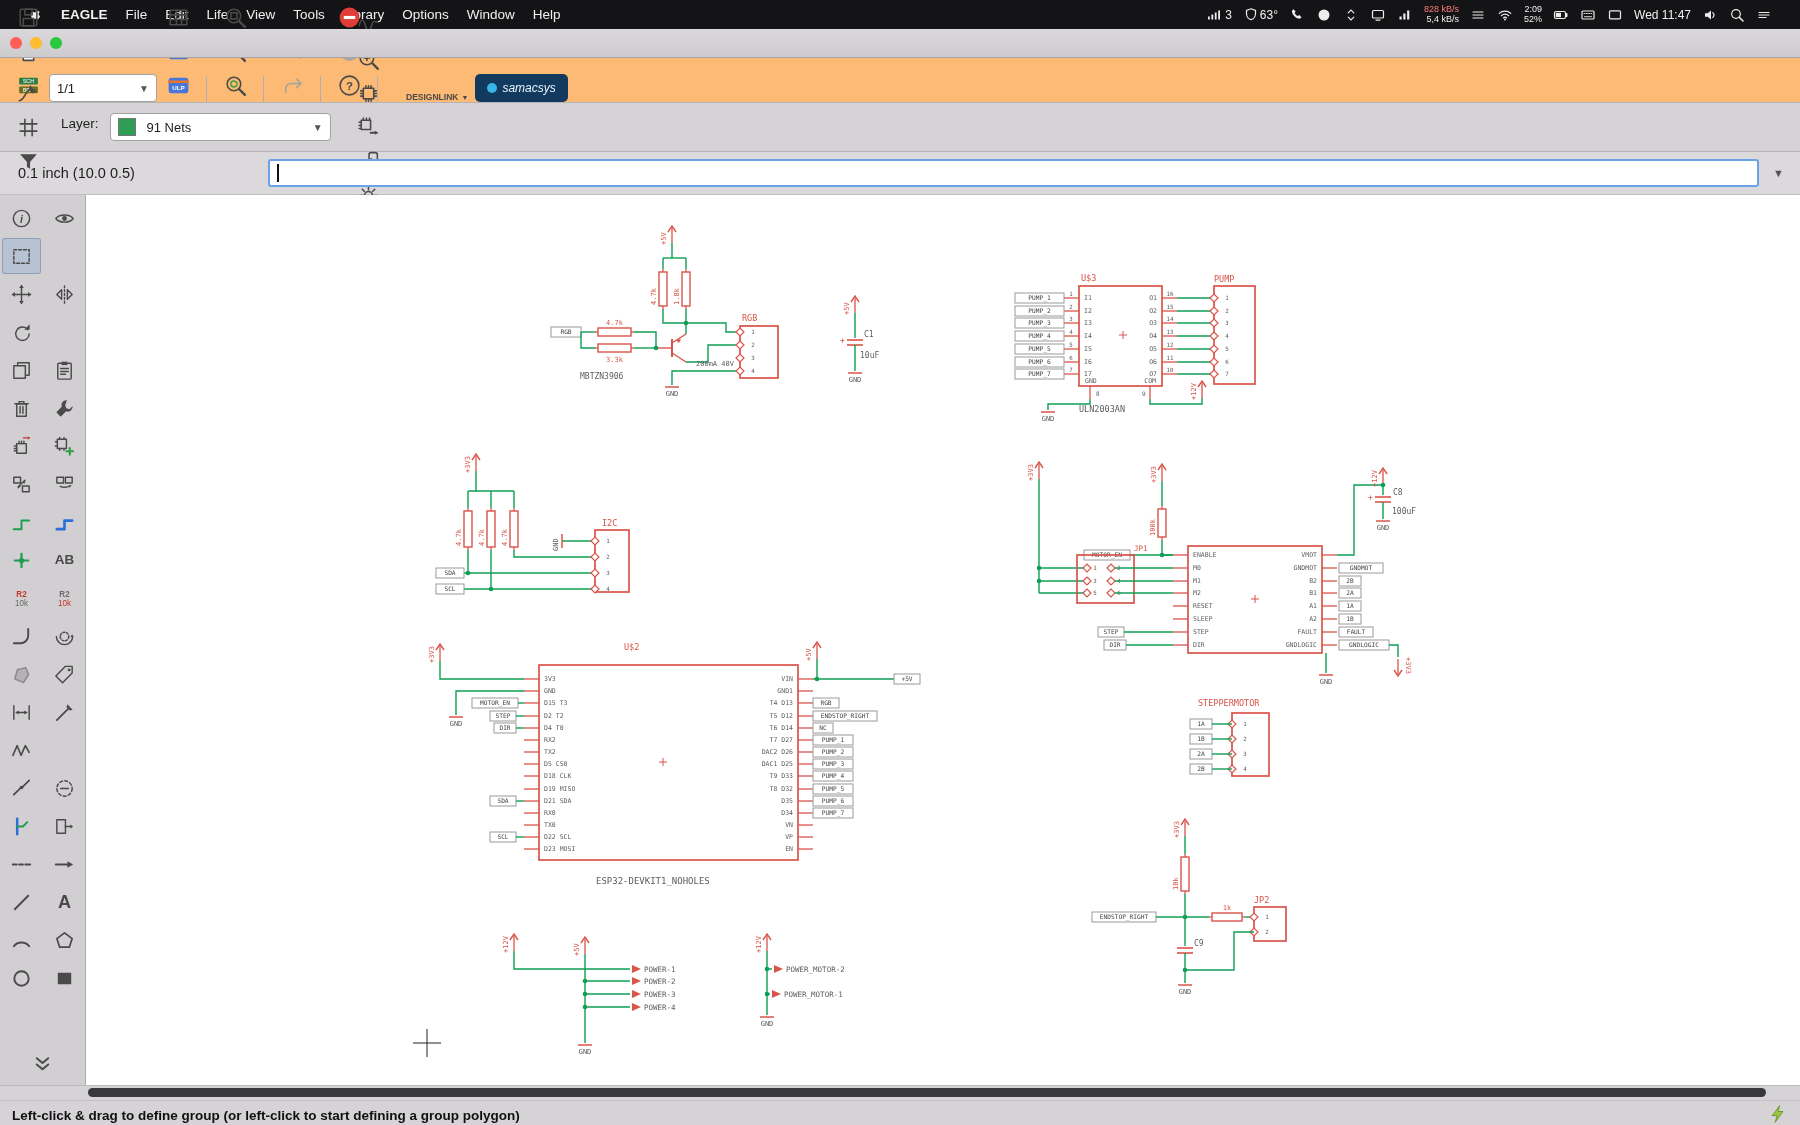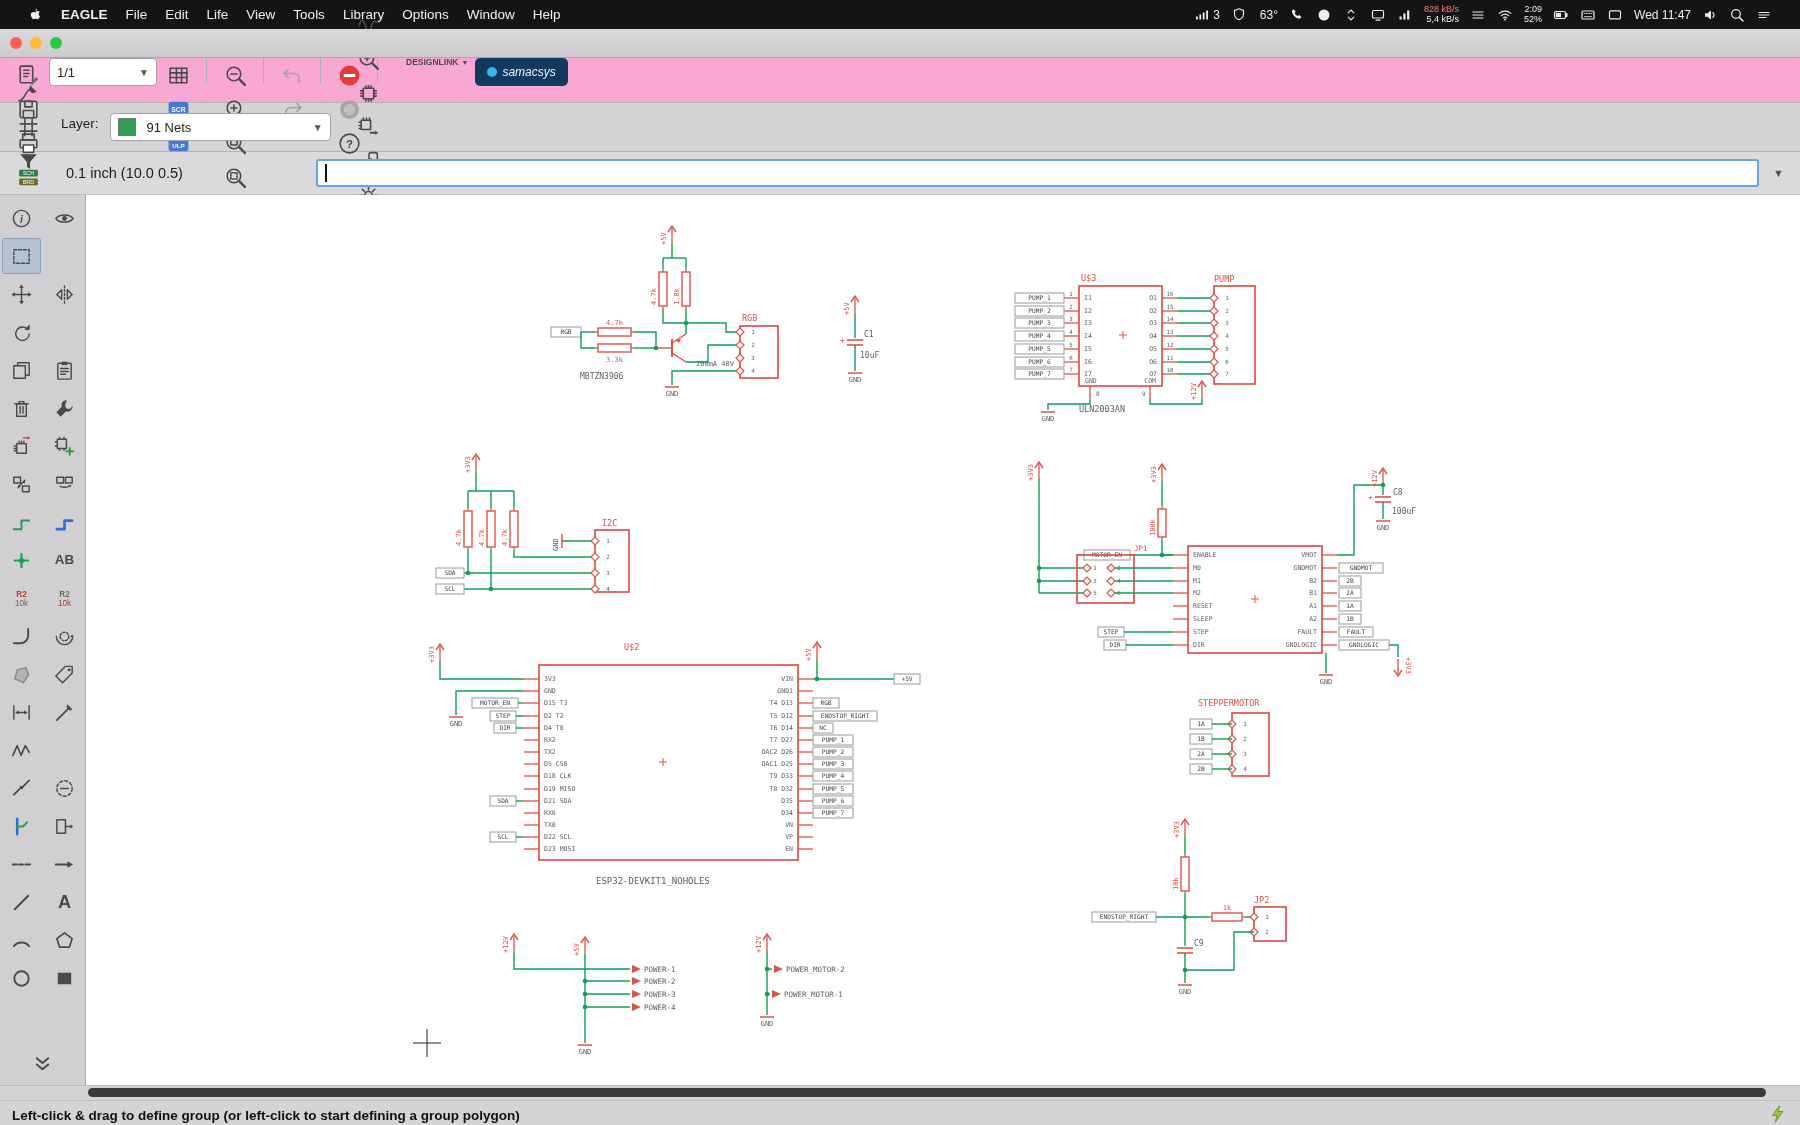--- a/index.html
+++ b/index.html
@@ -17,21 +17,21 @@
   .stack .accent{color:#ff7b76;}
   
   .titlebar{height:28px;background:linear-gradient(#dbd8db,#cecbce);border-bottom:1px solid #a8a5a8;
             display:flex;align-items:center;justify-content:center;position:relative;color:#3c3c3c;font-size:13px;}
   .lights{position:absolute;left:10px;top:8px;display:flex;gap:8px;}
   .light{width:12px;height:12px;border-radius:50%;}
   .title-wrap{display:flex;align-items:center;gap:6px;}
   .docbadge{width:16px;height:14px;background:#e2883a;border-radius:3px;color:#fff;font-size:7px;
             display:flex;align-items:center;justify-content:center;font-weight:bold;}
   
-  .toolbar1{height:44px;background:#f9a8d4;border-bottom:1px solid #b6b3b6;display:flex;align-items:flex-start;
+  .toolbar1{height:44px;background:#fdba74;border-bottom:1px solid #b6b3b6;display:flex;align-items:flex-end;
             padding:0 10px;gap:3px;}
   .toolbar2{height:48px;background:#d6d3d6;border-bottom:1px solid #b6b3b6;display:flex;align-items:center;
             padding:0 10px;gap:5px;}
   .tb{width:36px;height:34px;border:none;background:transparent;display:flex;align-items:center;
       justify-content:center;border-radius:4px;padding:0;}
   .tb svg{width:25px;height:25px;}
   .sep{width:1px;height:26px;background:#b2afb2;margin:0 7px;}
   .selectbox{background:#fff;border:1px solid #a5a2a5;border-radius:4px;height:26px;display:flex;
              align-items:center;padding:0 7px;font-size:13px;color:#222;gap:8px;}
   .selectbox .chev{margin-left:auto;color:#555;font-size:10px;}
@@ -41,21 +41,21 @@
   .lbl{font-size:13.5px;color:#222;margin:0 6px 8px 10px;}
   .dl{display:flex;flex-direction:row;font-size:8.5px;font-weight:bold;color:#4a4a4a;
       line-height:9.5px;padding:0 4px;align-items:flex-start;margin-left:14px;}
   .dl .row2{display:flex;align-items:center;gap:3px;}
   .samac{height:28px;background:#123a5e;border:none;border-radius:5px;color:#eaf4ff;font-size:12px;
          font-style:italic;padding:0 12px;display:flex;align-items:center;gap:5px;}
   .samac .dot{width:10px;height:10px;border-radius:50%;background:#39b6e8;}
   
   .commandbar{height:42px;background:#dcd9dc;border-bottom:1px solid #c2bfc2;display:flex;align-items:center;
               padding:0 12px;}
-  .coords{font-size:14.5px;color:#1c1c1c;width:250px;padding-left:6px;margin-left:48px;}
+  .coords{font-size:14.5px;color:#1c1c1c;width:250px;padding-left:6px;}
   .cmdwrap{flex:1;position:relative;margin-right:10px;}
   .cmdinput{width:100%;box-sizing:border-box;height:28px;background:#fff;border:2px solid #6aa3e8;
             border-radius:3px;font-size:14px;padding:0 8px;outline:none;}
   .caret{position:absolute;left:9px;top:5px;width:1.5px;height:18px;background:#111;
          animation:blink 1.1s steps(1) infinite;}
   @keyframes blink{50%{opacity:0;}}
   .cmdchev{color:#555;font-size:11px;padding:0 4px;}
   
   .mainrow{display:flex;height:890px;}
   .sidebar{width:86px;background:#d2cfd2;border-right:1px solid #aeabae;display:flex;flex-direction:column;
@@ -101,21 +101,21 @@
       <span style="display:flex;align-items:center;gap:3px">
         <span class="micon">
           <svg width="16" height="16" viewBox="0 0 16 16">
             <g stroke="#ededed" stroke-width="1.2" fill="none" stroke-linecap="round">
               <path d="M2 12.5h1.8v-3H2zM5.4 12.5h1.8v-5H5.4zM8.8 12.5h1.8v-7H8.8zM12.2 12.5H14v-9h-1.8z" fill="#ededed" stroke="none"></path>
             </g>
           </svg>
         </span>
         <span>3</span>
       </span>
-      <span style="display:flex;align-items:center;gap:13px">
+      <span style="display:flex;align-items:center;gap:1px">
         <span class="micon">
           <svg width="16" height="16" viewBox="0 0 16 16">
             <g stroke="#ededed" stroke-width="1.2" fill="none" stroke-linecap="round">
               <path d="M8 1.8l4.5 1.7v3.3c0 3.5-2.7 5.5-4.5 5.9-1.8-.4-4.5-2.4-4.5-5.9V3.5z" fill="none"></path>
             </g>
           </svg>
         </span>
         <span>63°</span>
       </span>
       <span style="display:flex;align-items:center;gap:3px">

